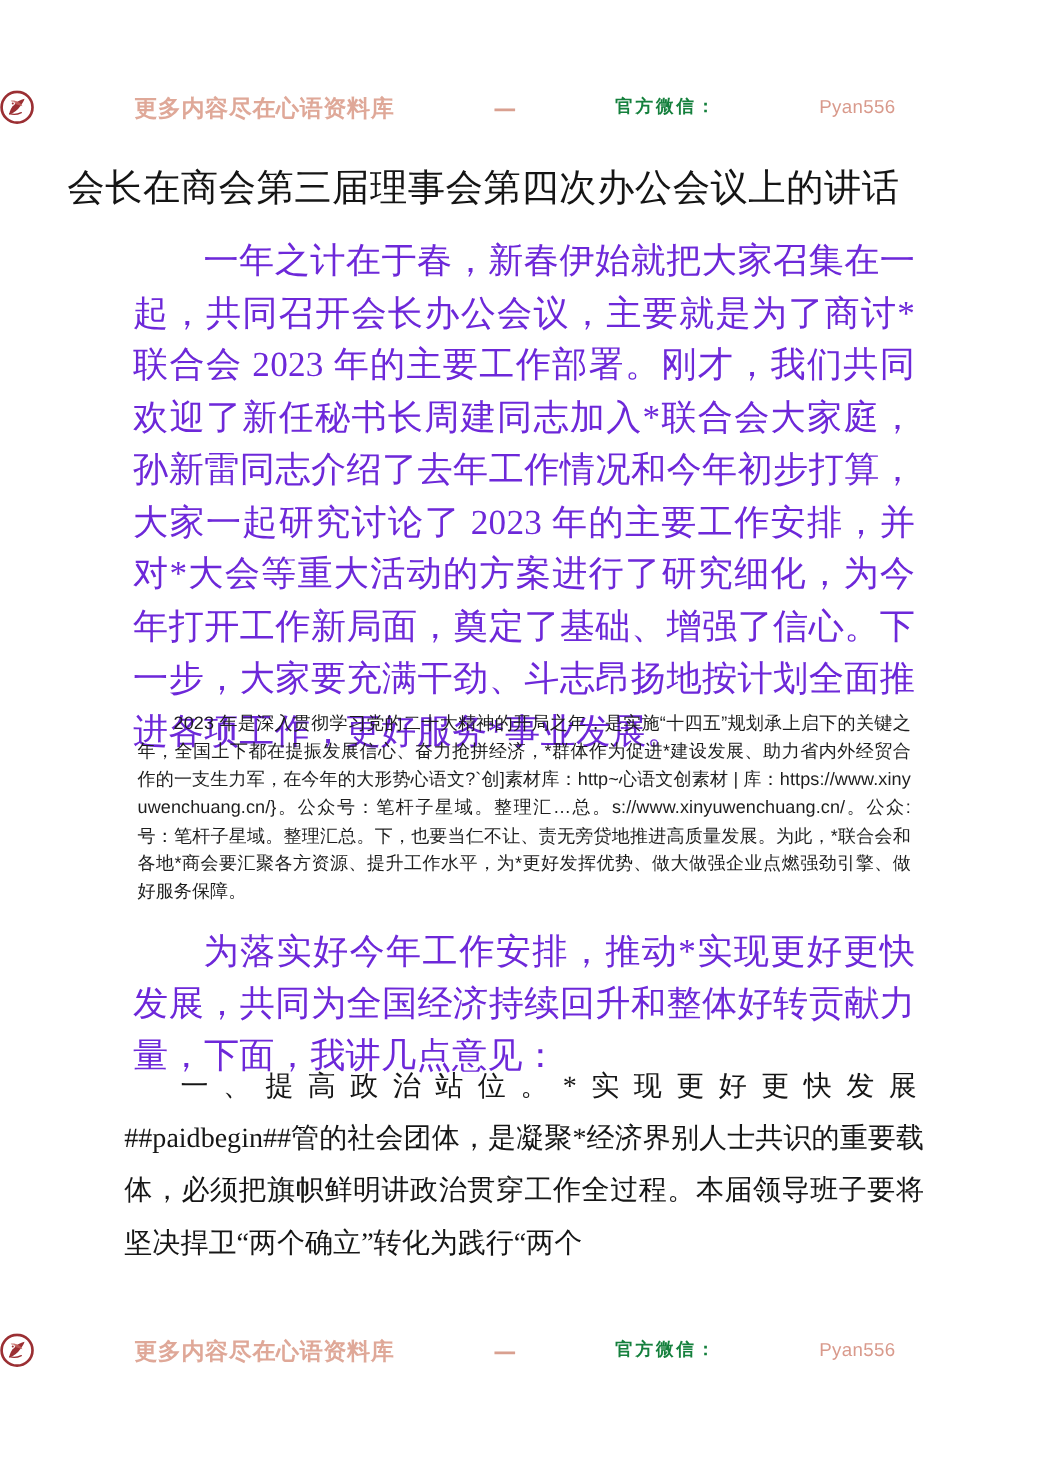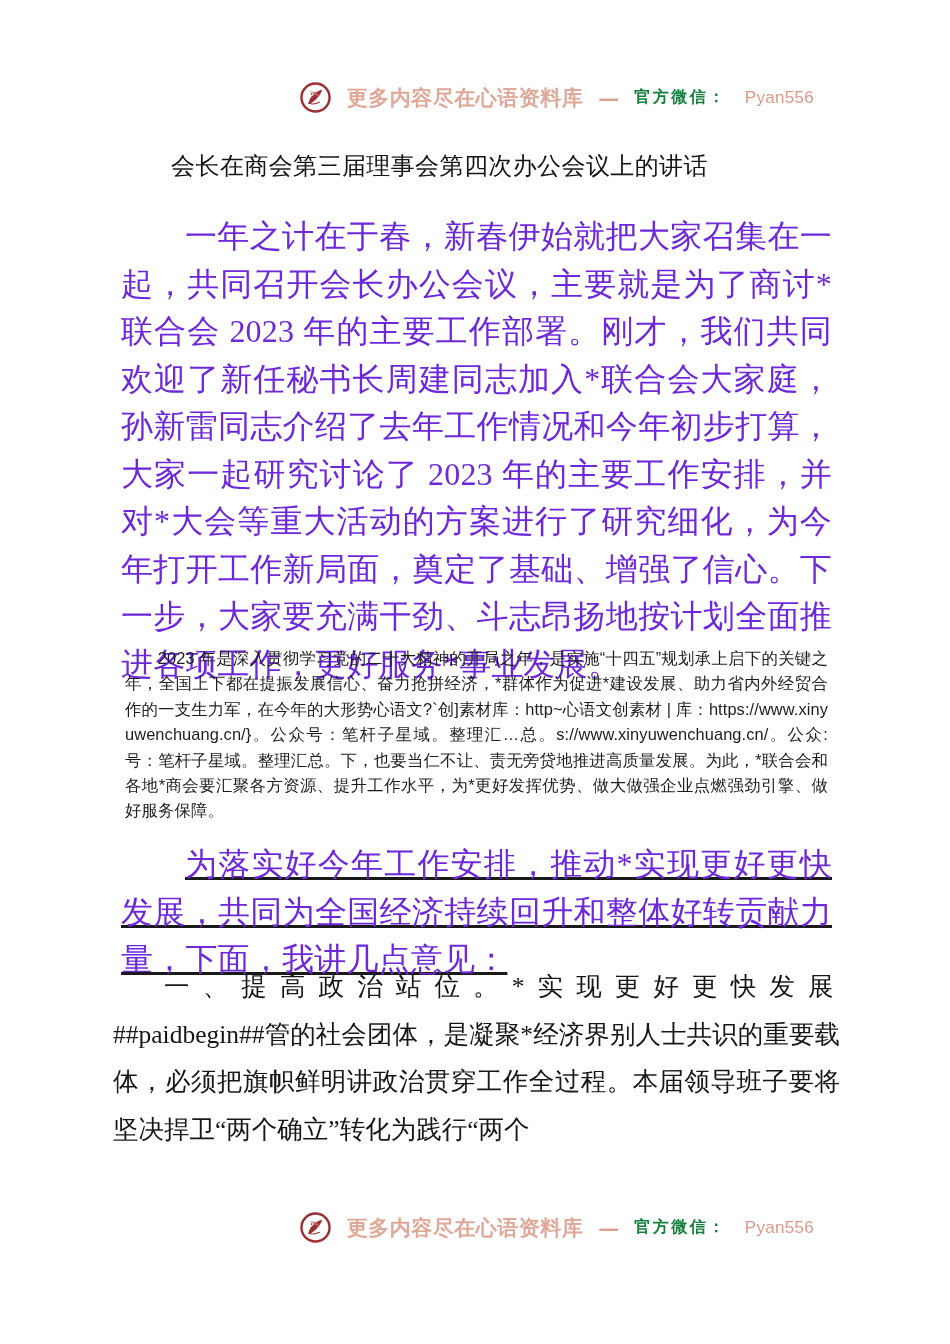--- a/index.html
+++ b/index.html
@@ -22,22 +22,22 @@
     box-sizing: border-box;
   }
 
   
   .wm-band {
     position: absolute;
     left: 0;
     width: 814px;
     display: flex;
     align-items: center;
-    justify-content: flex-end;
-    gap: 16px;
+    justify-content: space-between;
+    gap: 1px;
     white-space: nowrap;
     user-select: none;
   }
   .wm-band.header { top: 82px; }
   .wm-band.footer { top: 1212px; }
 
   .wm-logo {
     width: 31px;
     height: 31px;
     flex: 0 0 31px;
@@ -84,21 +84,21 @@
     width: 950px;
   }
 
   .title {
     position: absolute;
     left: 0;
     top: 152px;
     width: 879px;
     text-align: center;
     font-family: "Liberation Serif", "DejaVu Serif", serif;
-    font-size: 24px;
+    font-size: 34px;
     line-height: 1.2;
     letter-spacing: 0.4px;
     color: #151515;
     white-space: nowrap;
   }
 
   .body-block {
     position: absolute;
     left: 113px;
     width: 727px;
@@ -146,21 +146,21 @@
     letter-spacing: 6.6px;
   }
   .para-heading .mono-marker {
     font-family: Liberation Serif, serif;
     letter-spacing: 0;
   }
 
   
   #p1 { top: 205px; }
   #p2 { top: 634px; }
-  #p3 { top: 833px; text-decoration: underline; }
+  #p3 { top: 833px; }
   #p4 { top: 963px; }
 </style>
 </head>
 <body>
 
 <div class="page">
 
   <div class="wm-band header">
     <span class="wm-logo">
       <svg viewBox="0 0 64 64" xmlns="http://www.w3.org/2000/svg" aria-hidden="true">

